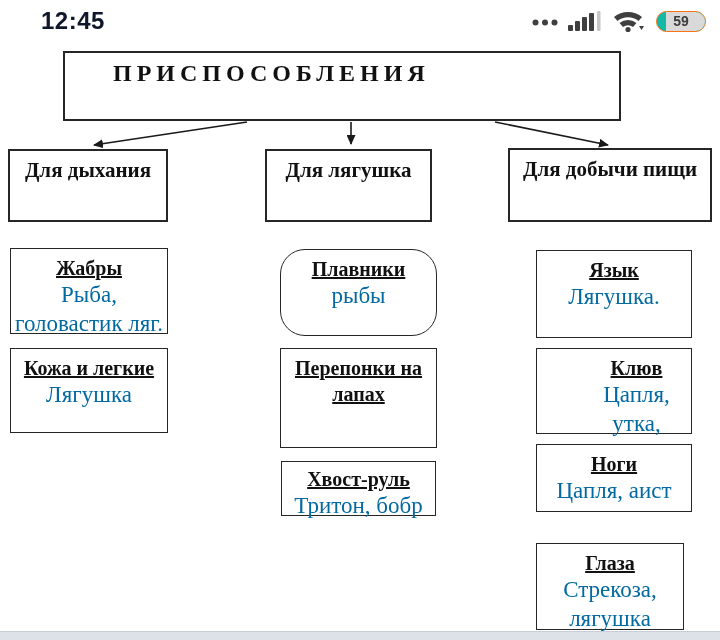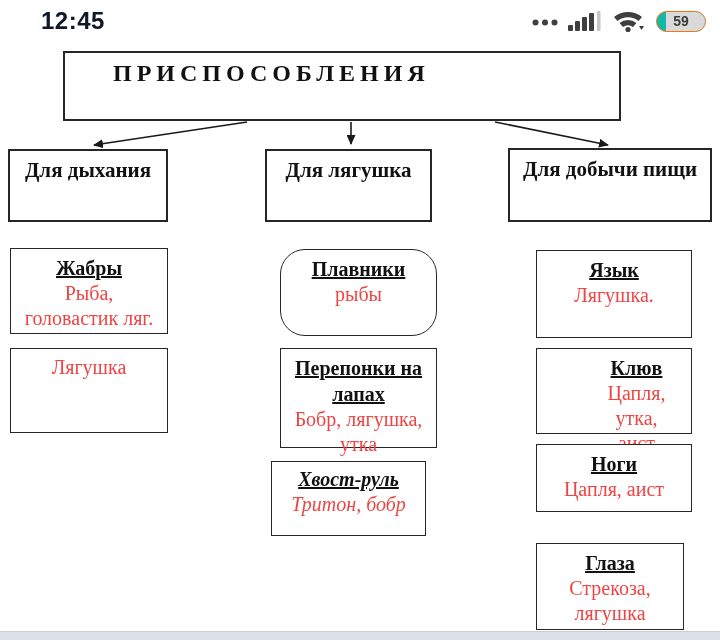--- a/index.html
+++ b/index.html
@@ -25,21 +25,21 @@
     font-family:"Liberation Sans","DejaVu Sans",sans-serif; font-size:14px; font-weight:700; color:#3d3d3d;
   }
   
   .box { position:absolute; background:#fff; border:2px solid #262626; text-align:center; }
   .root-box { padding-top:7px; padding-left:48px; text-align:left; }
   .root-label { font-size:24px; font-weight:700; letter-spacing:5px; color:#111; }
   .hdr-label { font-size:21px; font-weight:700; color:#111; padding-top:7px; }
   .item { border-width:1.5px; padding-top:6px; }
   .item.tight { padding-top:4px; }
   .node-title { font-size:20px; font-weight:700; text-decoration:underline; color:#111; line-height:1.3; padding:0 6px; }
-  .node-body { font-size:20px; color:#ef4444; line-height:1.26; white-space:pre-line; padding:0 4px; }
+  .node-body { font-size:23px; color:#0369a1; line-height:1.26; white-space:pre-line; padding:0 4px; }
   .arrows { position:absolute; left:0; top:0; }
   .bottom-strip {
     position:absolute; left:0; top:631px; width:720px; height:9px;
     background:#dce2e8; border-top:1px solid #c7ced6;
   }
 </style>
 </head>
 <body>
 
 <div class="screen">
@@ -96,33 +96,32 @@
   <div class="box" style="left:508px; top:148px; width:204px; height:74px;">
     <div class="hdr-label">Для добычи пищи</div>
   </div>
 
   <div class="box item" style="left:10px; top:248px; width:158px; height:86px;">
     <div class="node-title">Жабры</div>
     <div class="node-body">Рыба,
 головастик ляг.</div>
   </div>
   <div class="box item" style="left:10px; top:348px; width:158px; height:85px;">
+    <div class="node-title">Кожа и легкие</div>
     <div class="node-body">Лягушка</div>
   </div>
 
   <div class="box item" style="left:280px; top:249px; width:157px; height:87px;border-radius:25px;">
     <div class="node-title">Плавники</div>
     <div class="node-body">рыбы</div>
   </div>
   <div class="box item" style="left:280px; top:348px; width:157px; height:100px;">
     <div class="node-title">Перепонки на лапах</div>
-    <div class="node-body">Бобр, лягушка,
-утка</div>
   </div>
-  <div class="box item tight" style="left:271px; top:461px; width:155px; height:75px;font-style:italic;">
+  <div class="box item tight" style="left:281px; top:461px; width:155px; height:55px;">
     <div class="node-title">Хвост-руль</div>
     <div class="node-body">Тритон, бобр</div>
   </div>
 
   <div class="box item" style="left:536px; top:250px; width:156px; height:88px;">
     <div class="node-title">Язык</div>
     <div class="node-body">Лягушка.</div>
   </div>
   <div class="box item" style="left:536px; top:348px; width:156px; height:86px;padding-left:45px;">
     <div class="node-title">Клюв</div>

